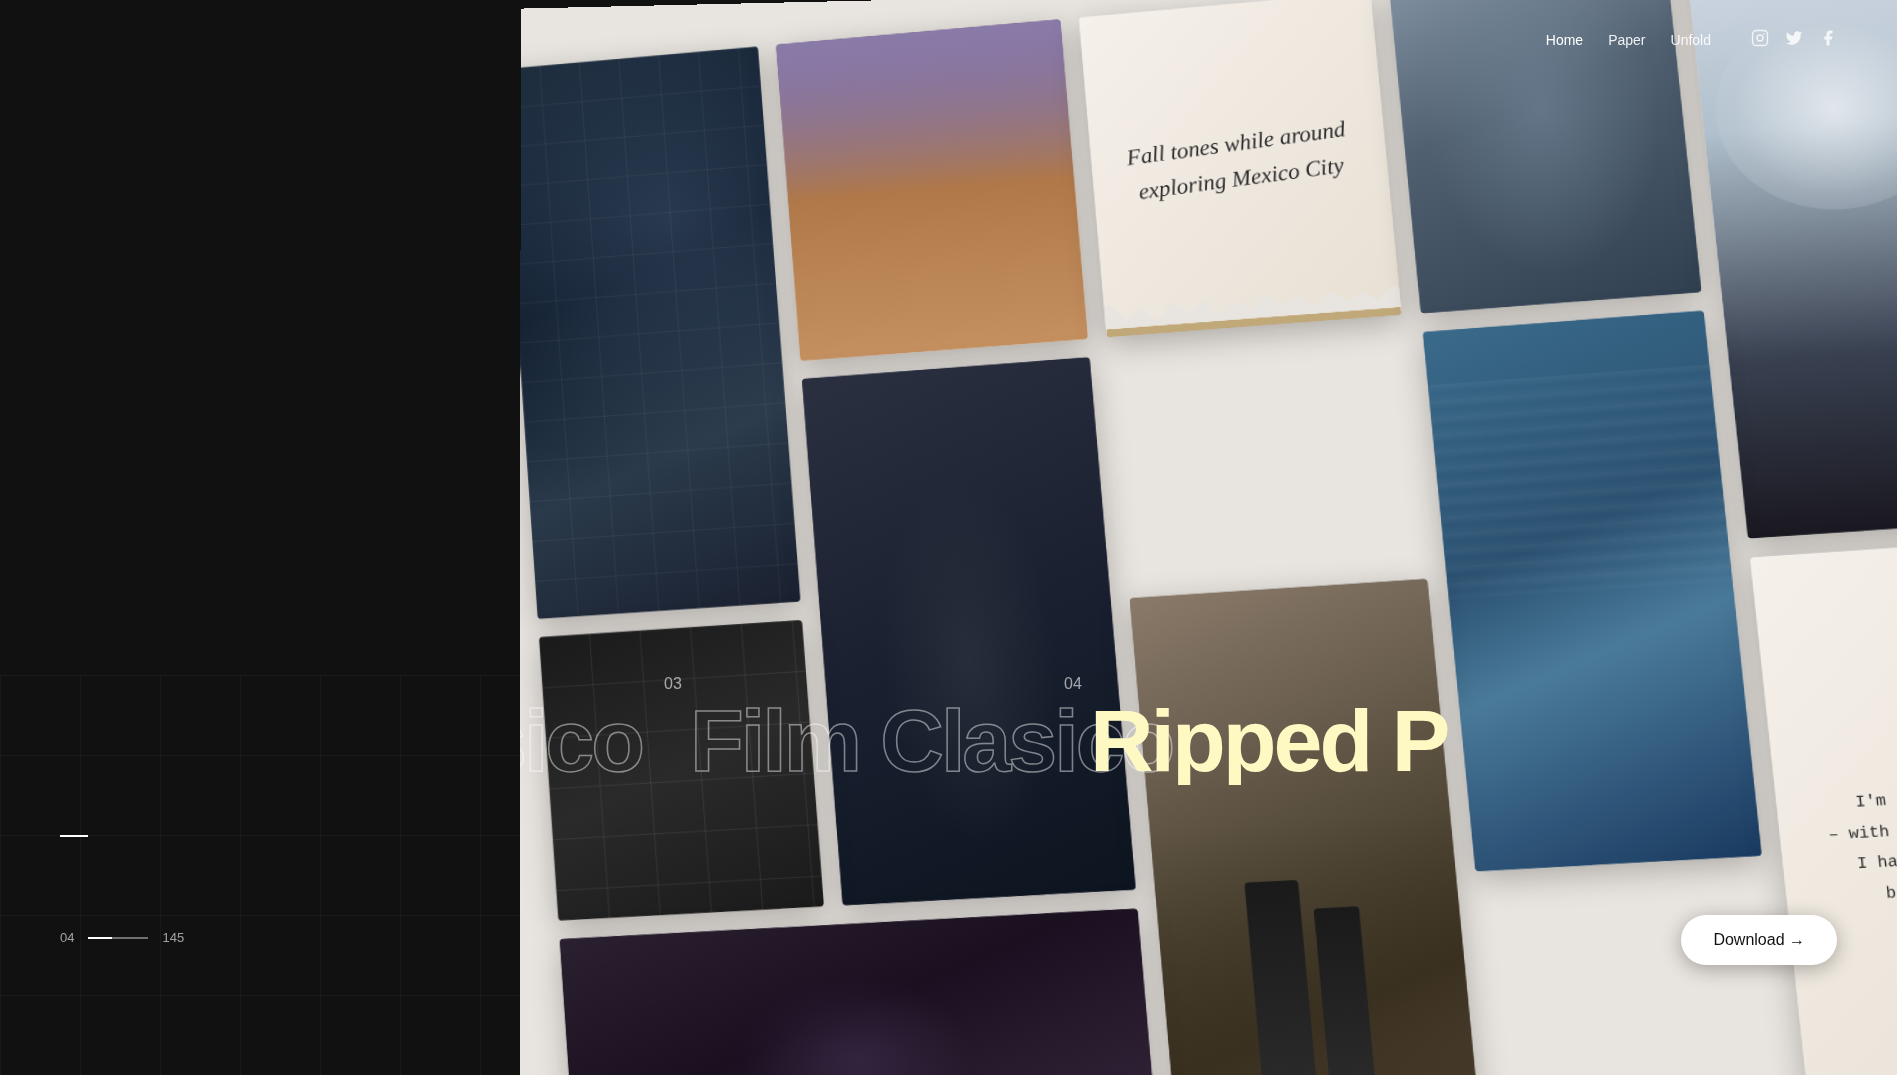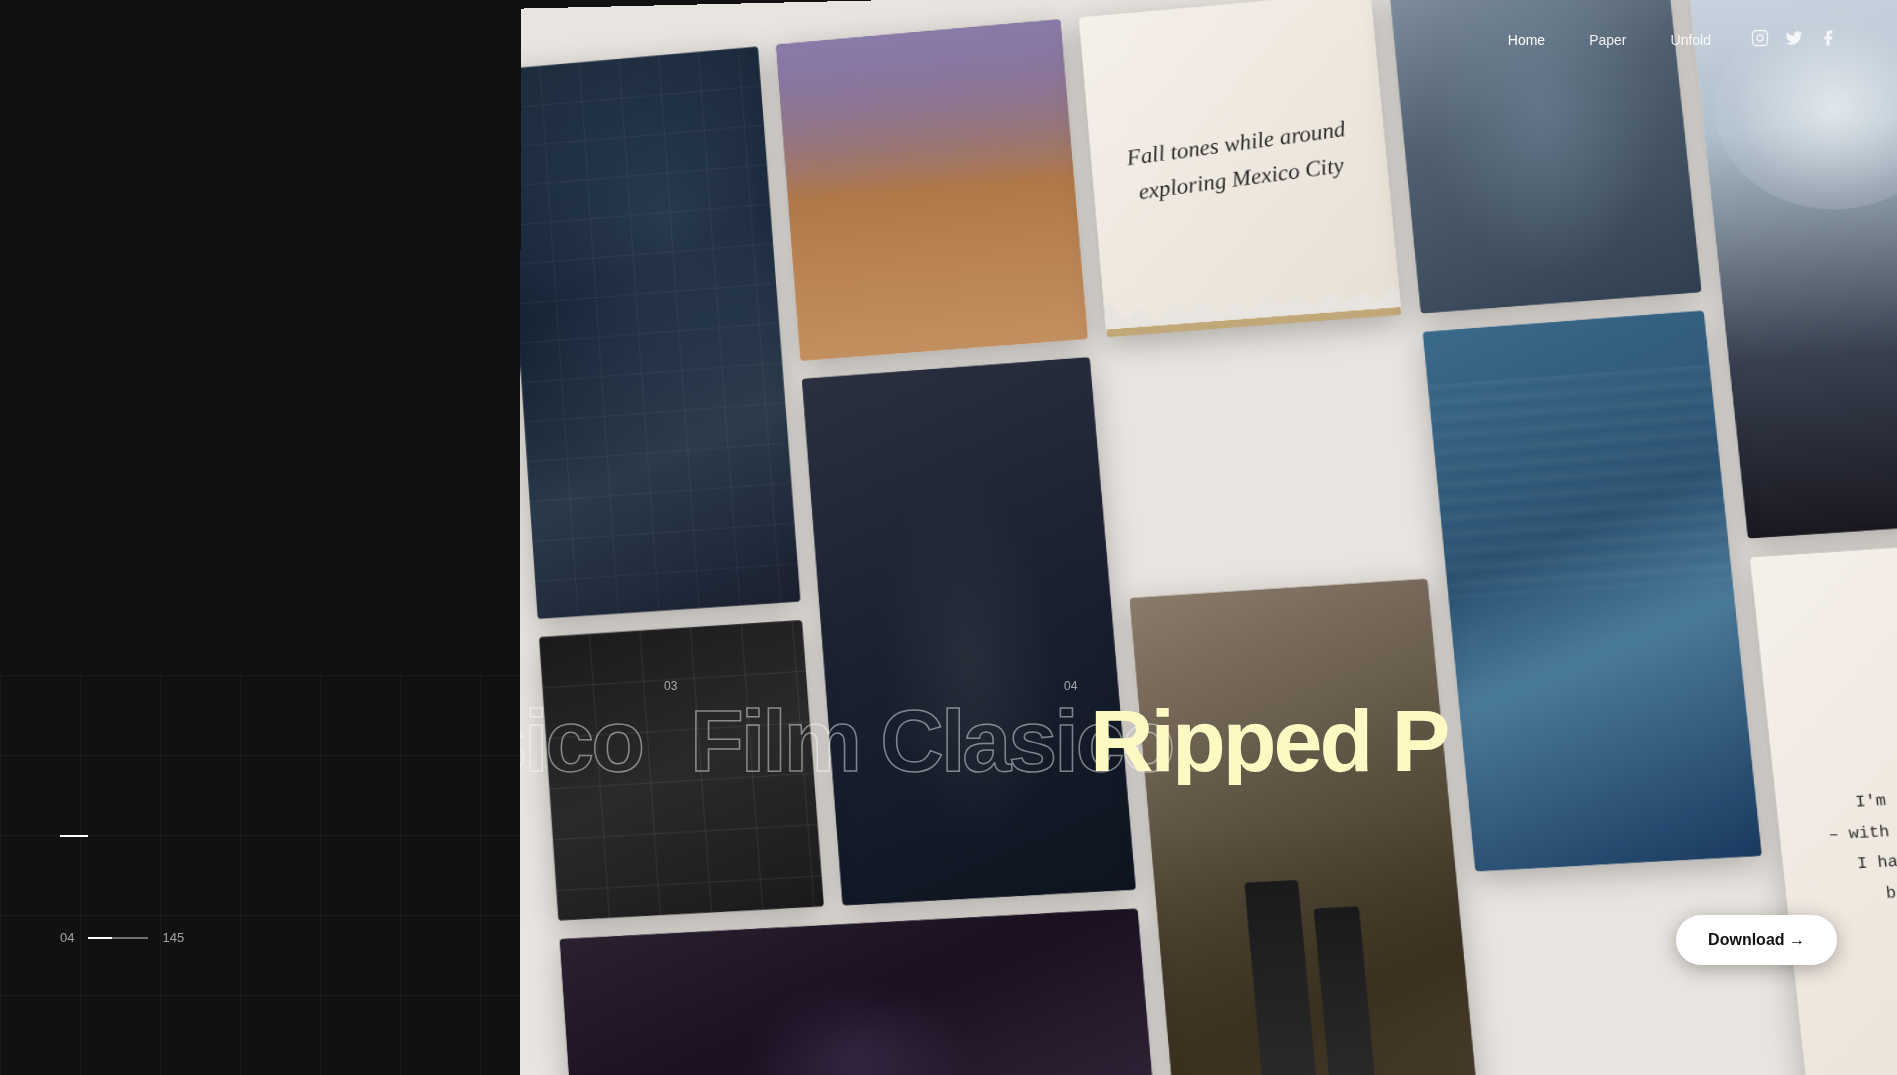--- a/index.html
+++ b/index.html
@@ -235,21 +235,21 @@
       display: flex;
       align-items: center;
       justify-content: flex-end;
       padding: 0 60px;
       z-index: 20;
     }
 
     .nav-links {
       display: flex;
       align-items: center;
-      gap: 44px;
+      gap: 25px;
       margin-right: 40px;
     }
 
     .nav-link {
       font-size: 14px;
       color: #fff;
       text-decoration: none;
       font-weight: 400;
       opacity: 0.9;
     }
@@ -275,21 +275,21 @@
     .download-btn {
       position: absolute;
       bottom: 110px;
       right: 60px;
       background: #fff;
       color: #111;
       border: none;
       border-radius: 50px;
       padding: 16px 32px;
       font-size: 16px;
-      font-weight: 700;
+      font-weight: 400;
       cursor: pointer;
       display: flex;
       align-items: flex-end;
       gap: 10px;
       z-index: 20;
       box-shadow: 0 4px 20px rgba(0,0,0,0.3);
     }
 
     
     .left-panel::before {
@@ -320,21 +320,21 @@
     }
 
     .strip-item {
       display: flex;
       flex-direction: column;
       align-items: flex-start;
       flex: 0 0 auto;
     }
 
     .strip-num {
-      font-size: 12px;
+      font-size: 16px;
       color: rgba(255,255,255,0.6);
       margin-bottom: 4px;
       padding-left: 4px;
     }
 
     .strip-title {
       font-size: 88px;
       font-weight: 700;
       line-height: 1;
       letter-spacing: -3px;

